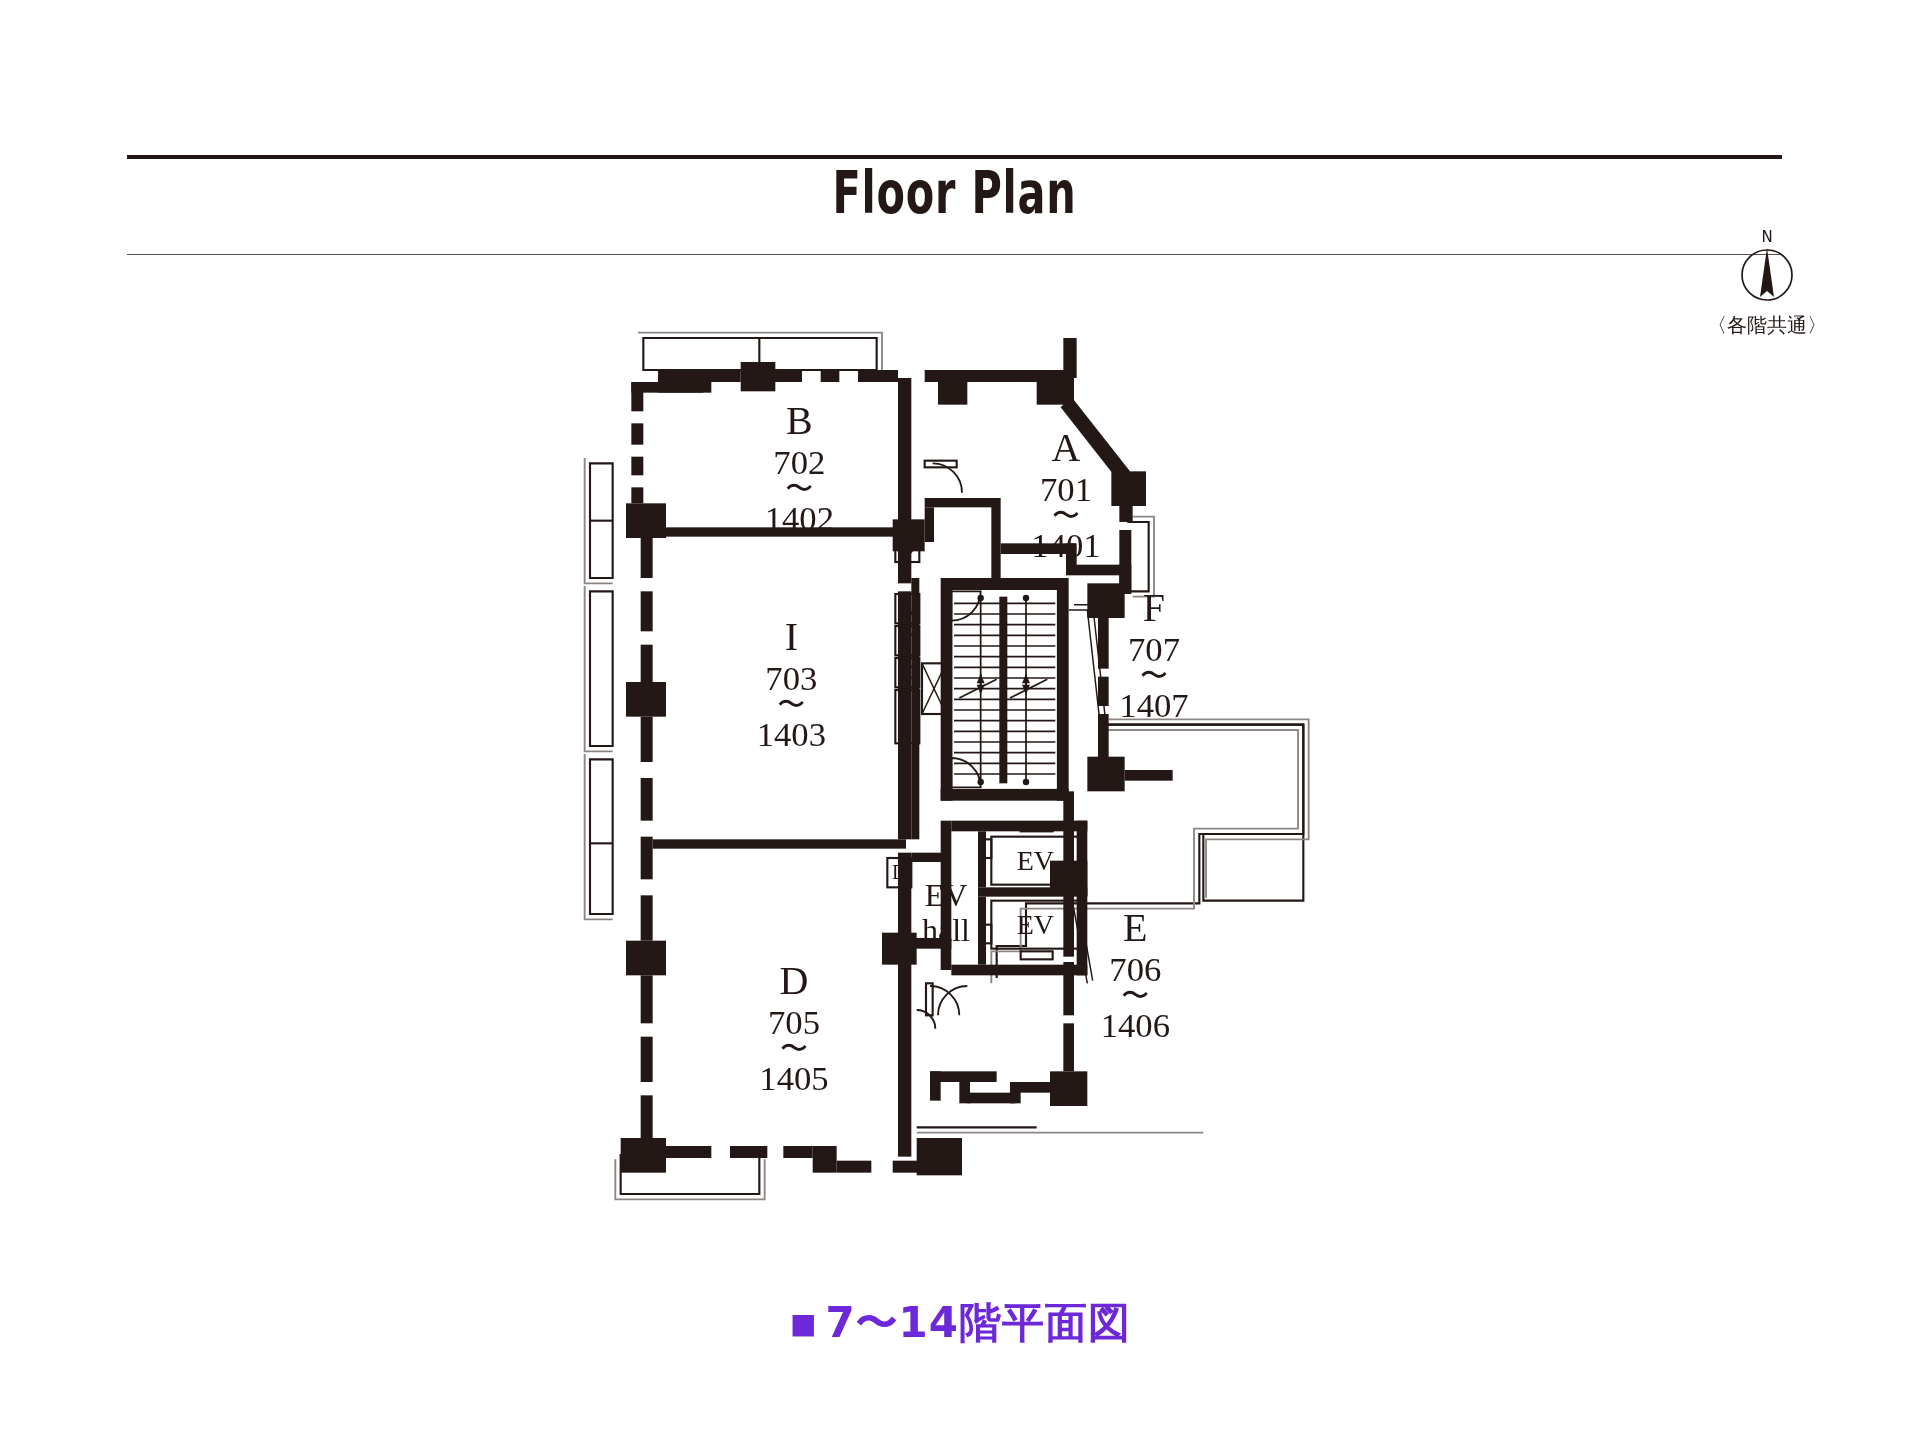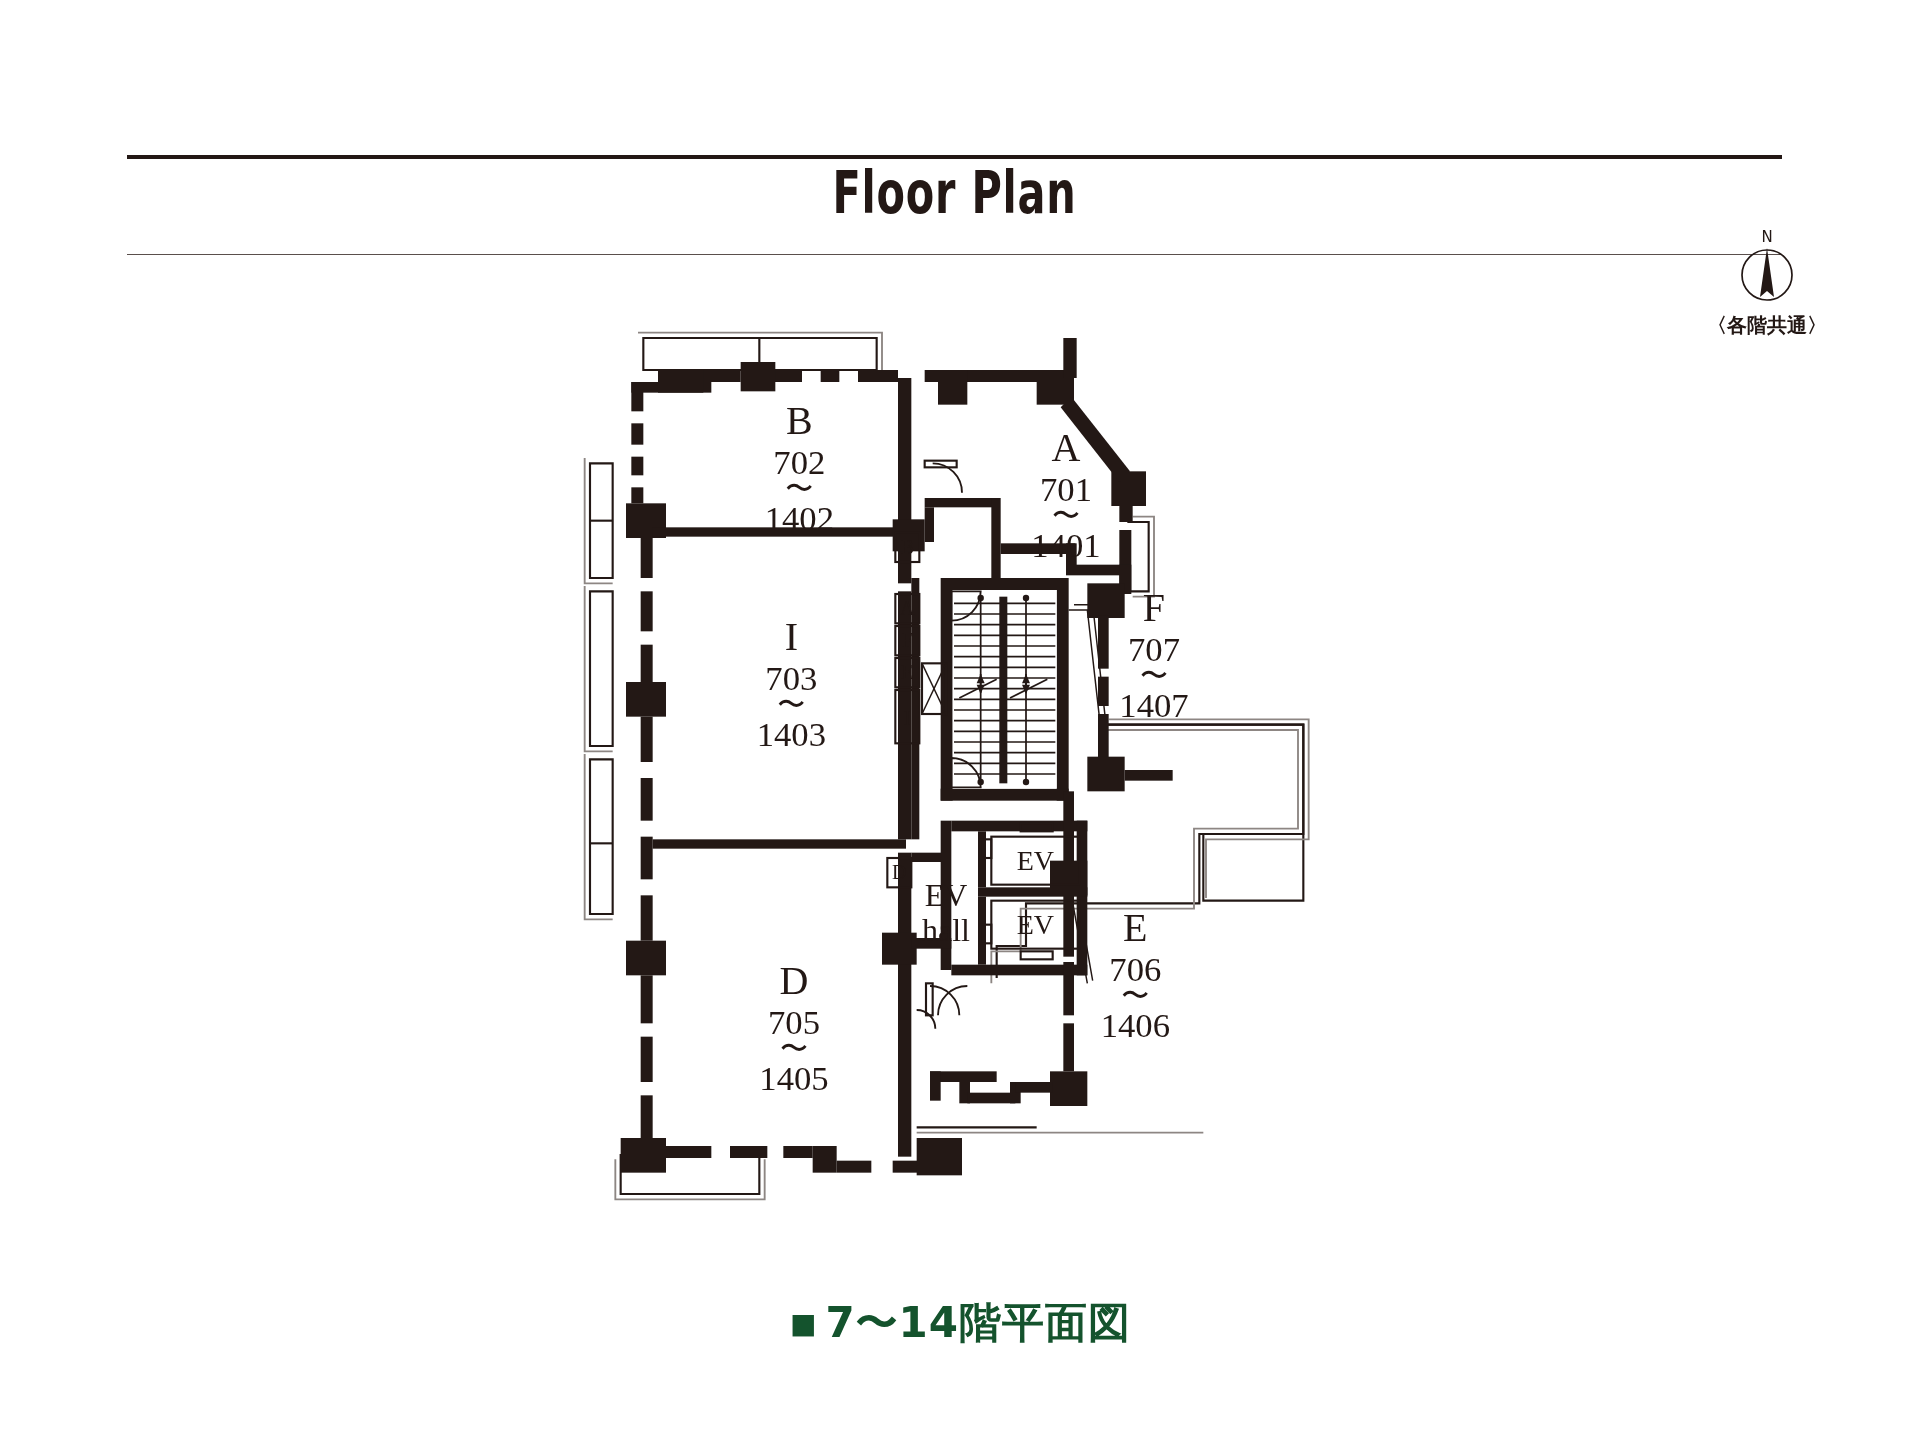--- a/index.html
+++ b/index.html
@@ -60,21 +60,21 @@
     left: 1672px;
     top: 228px;
     width: 190px;
     text-align: center;
   }
   #compass-rose { display: block; margin: 0 auto; }
   #compass-caption {
     margin-top: 6px;
     font-family: "DejaVu Sans", "Liberation Sans", sans-serif;
     font-size: 20px;
-    font-weight: 700;
+    font-weight: 400;
     color: #231815;
     letter-spacing: 0px;
     white-space: nowrap;
     text-align: center;
   }
 
   
   #plan-wrap {
     position: absolute;
     left: 560px;
@@ -132,21 +132,21 @@
   
   #plan-caption {
     position: absolute;
     left: 0;
     top: 1295px;
     width: 1921px;
     text-align: center;
     font-family: "DejaVu Sans", "Liberation Sans", sans-serif;
     font-weight: bold;
     font-size: 42px;
-    color: #14532d;
+    color: #6d28d9;
     letter-spacing: 1px;
   }
   #plan-caption .sq {
     font-size: 28px;
     vertical-align: 4px;
     margin-right: 8px;
   }
 </style>
 </head>
 <body>

